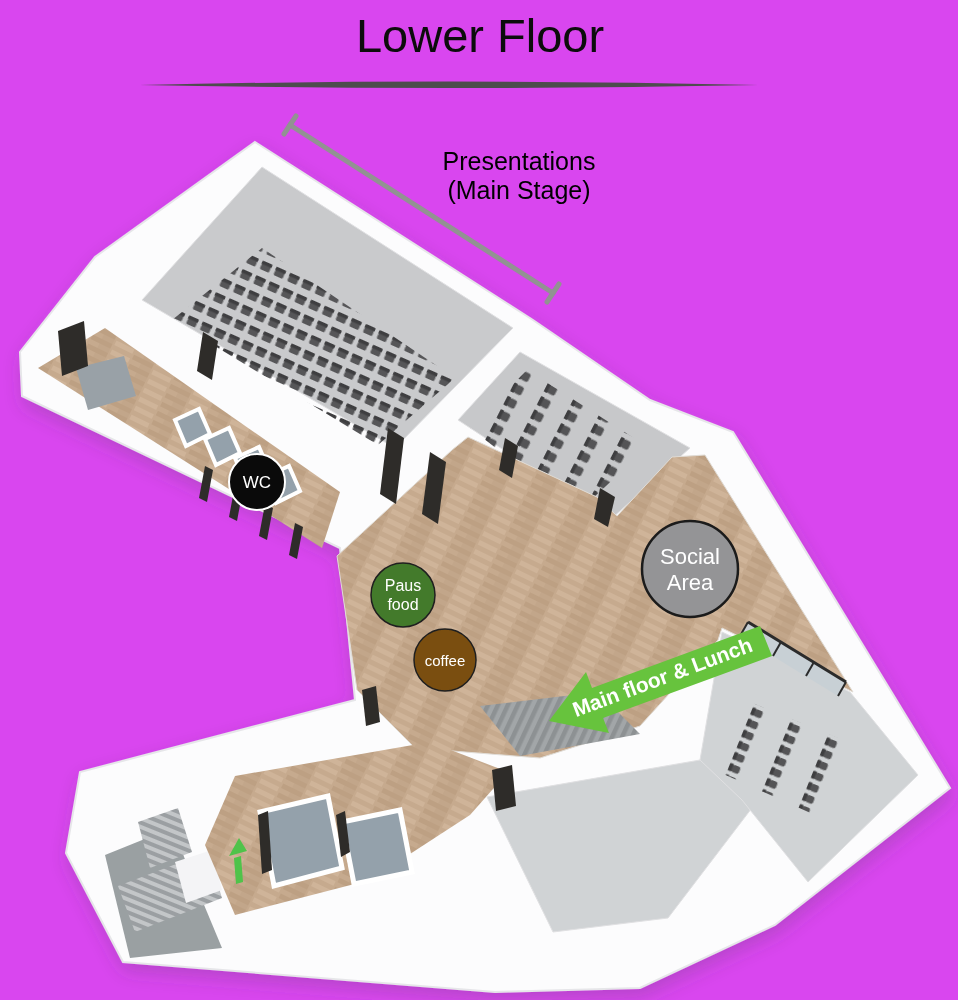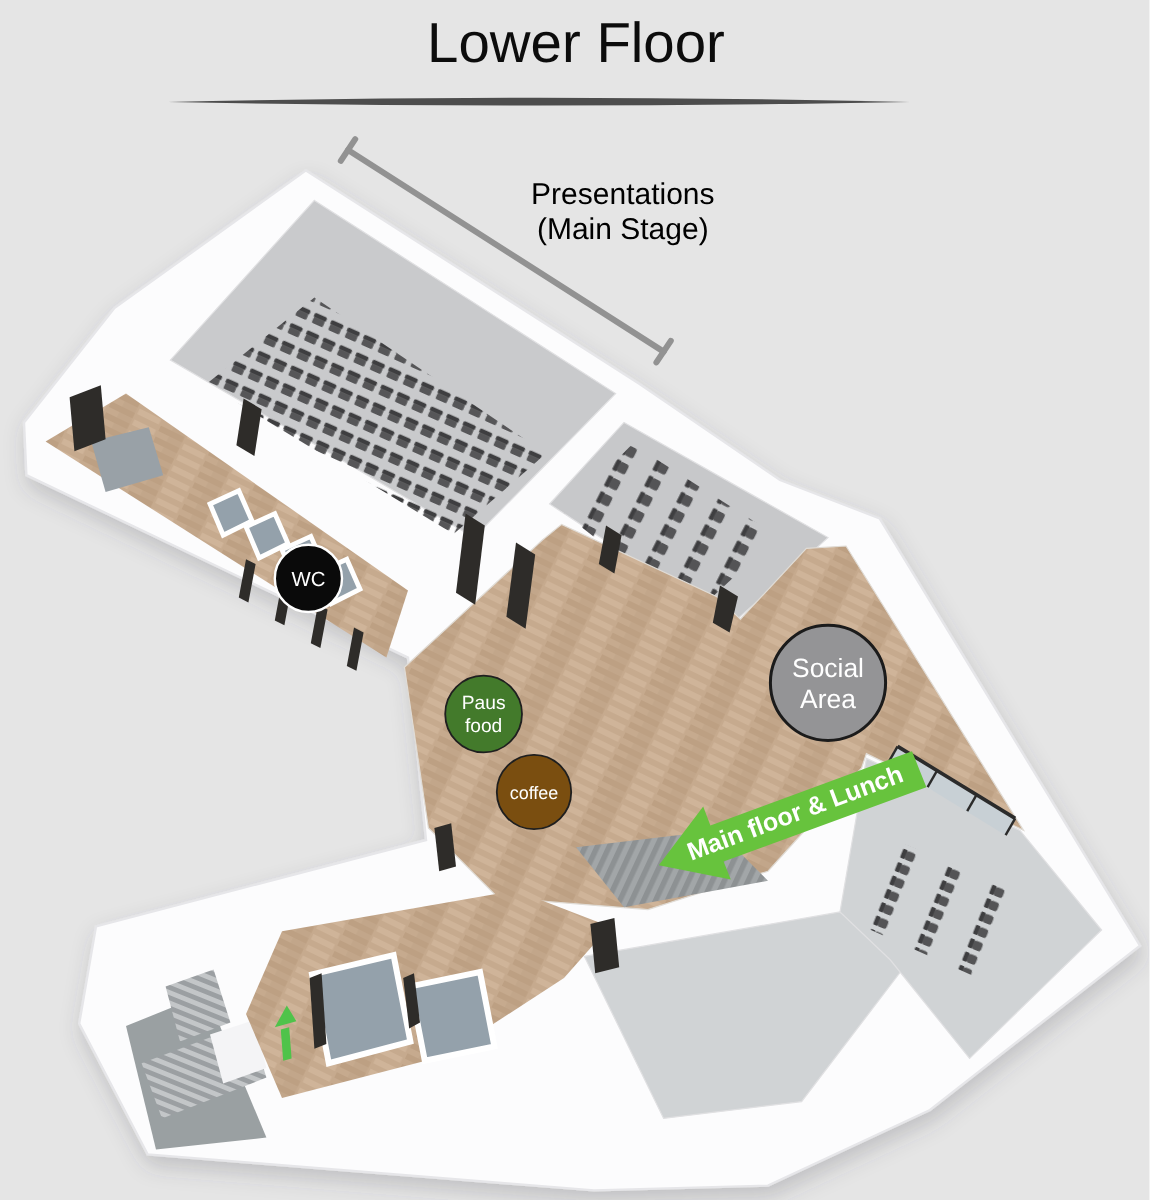--- a/index.html
+++ b/index.html
@@ -1,16 +1,16 @@
 <!DOCTYPE html>
 <html><head>
 <meta charset="utf-8">
 <style>
   html,body{margin:0;padding:0;background:#ffffff;}
-  #stage{position:relative;width:958px;height:1000px;background:#e5e5e5;overflow:hidden;
+  #stage{position:relative;width:958px;height:1000px;background:#d946ef;overflow:hidden;
          font-family:"Liberation Sans", sans-serif;}
   #plan{position:absolute;left:0;top:0;}
   .title-text{font-family:"Liberation Sans", sans-serif;}
 </style>
 </head>
 <body>
 
 <div id="stage">
 <svg id="plan" width="958" height="1000" viewBox="0 0 958 1000" xmlns="http://www.w3.org/2000/svg">
   <defs>

